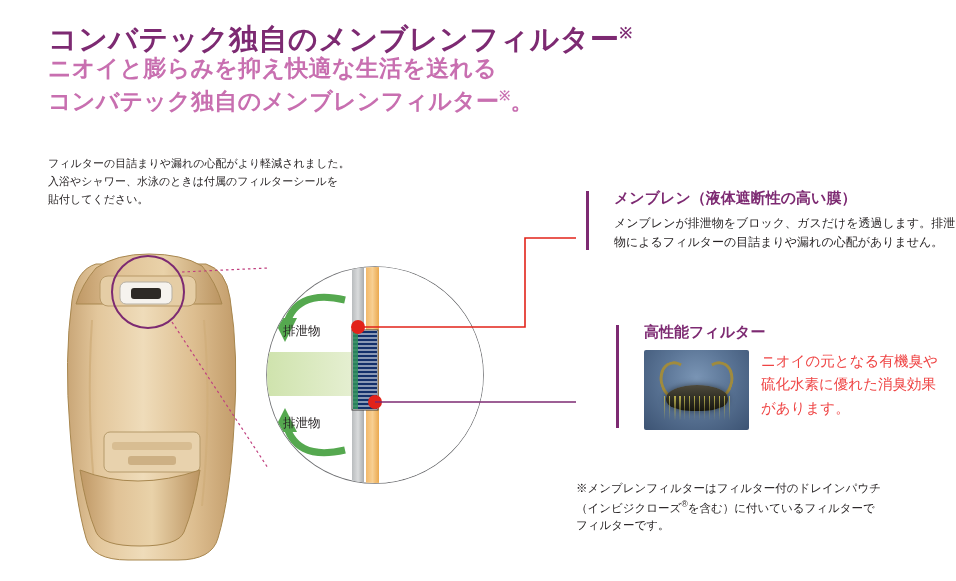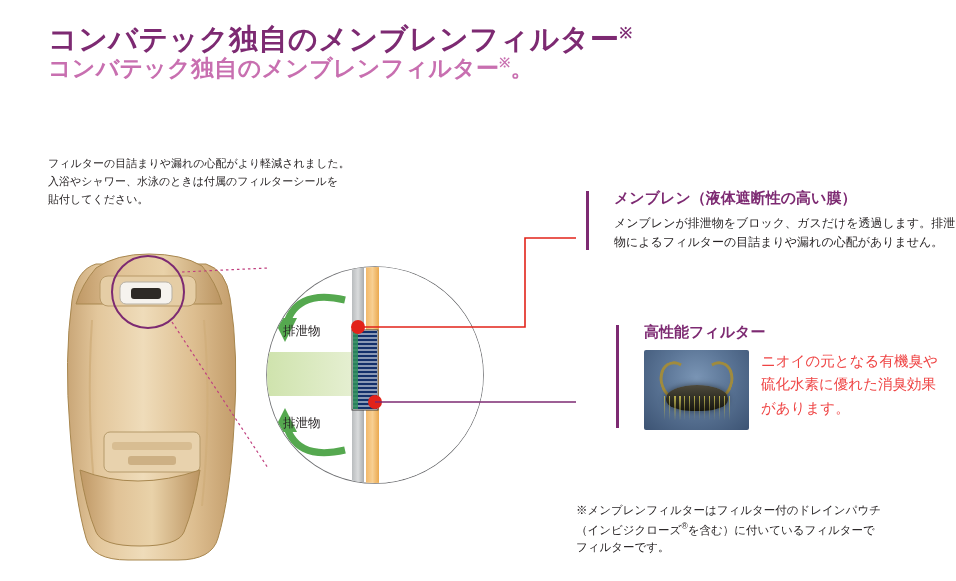--- a/index.html
+++ b/index.html
@@ -152,21 +152,21 @@
     font-size: 14.5px;
     line-height: 1.62;
     color: #ef4444;
     white-space: nowrap;
   }
 
   
   .footnote {
     position: absolute;
     left: 576px;
-    top: 502px;
+    top: 480px;
     width: 372px;
     font-size: 11.5px;
     line-height: 1.55;
     color: #231f20;
   }
   .footnote .indent { display: block; }
   .footnote sup { font-size: 8.5px; }
 
   
   .diagram {
@@ -199,20 +199,21 @@
 </head>
 <body>
 
 <div class="root">
 
   <h1 class="title">
     <span>コンバテック独自のメンブレンフィルター</span><span class="sup">※</span>
   </h1>
 
   <div class="subtitle">
+    <div>ニオイと膨らみを抑え快適な生活を送れる</div>
     <div>
       <span>コンバテック独自のメンブレンフィルター</span><span class="sup">※</span><span>。</span>
     </div>
   </div>
 
   <div class="lead">
     <div>フィルターの目詰まりや漏れの心配がより軽減されました。</div>
     <div>入浴やシャワー、水泳のときは付属のフィルターシールを</div>
     <div>貼付してください。</div>
   </div>

